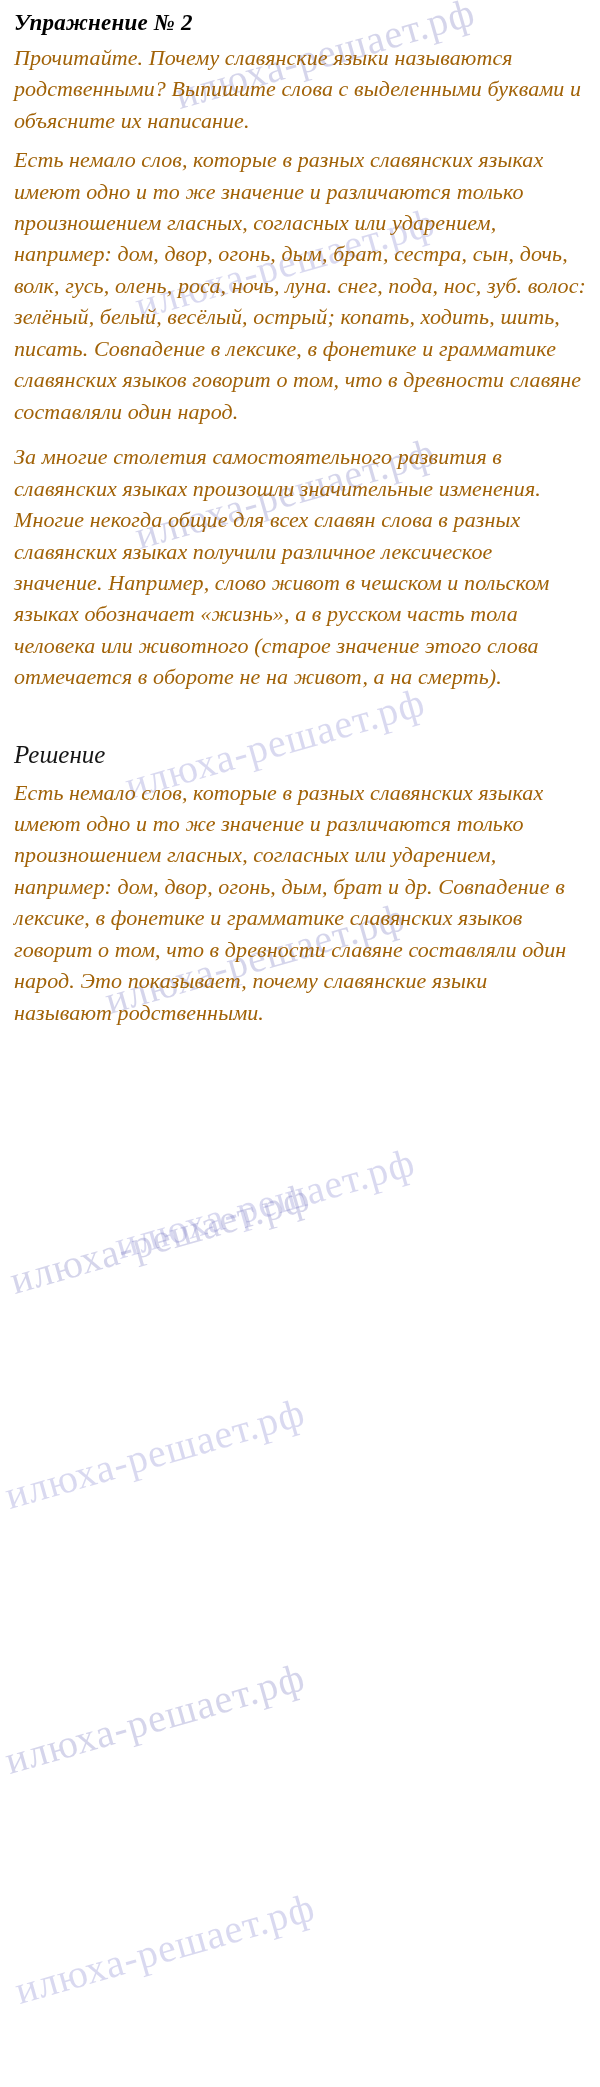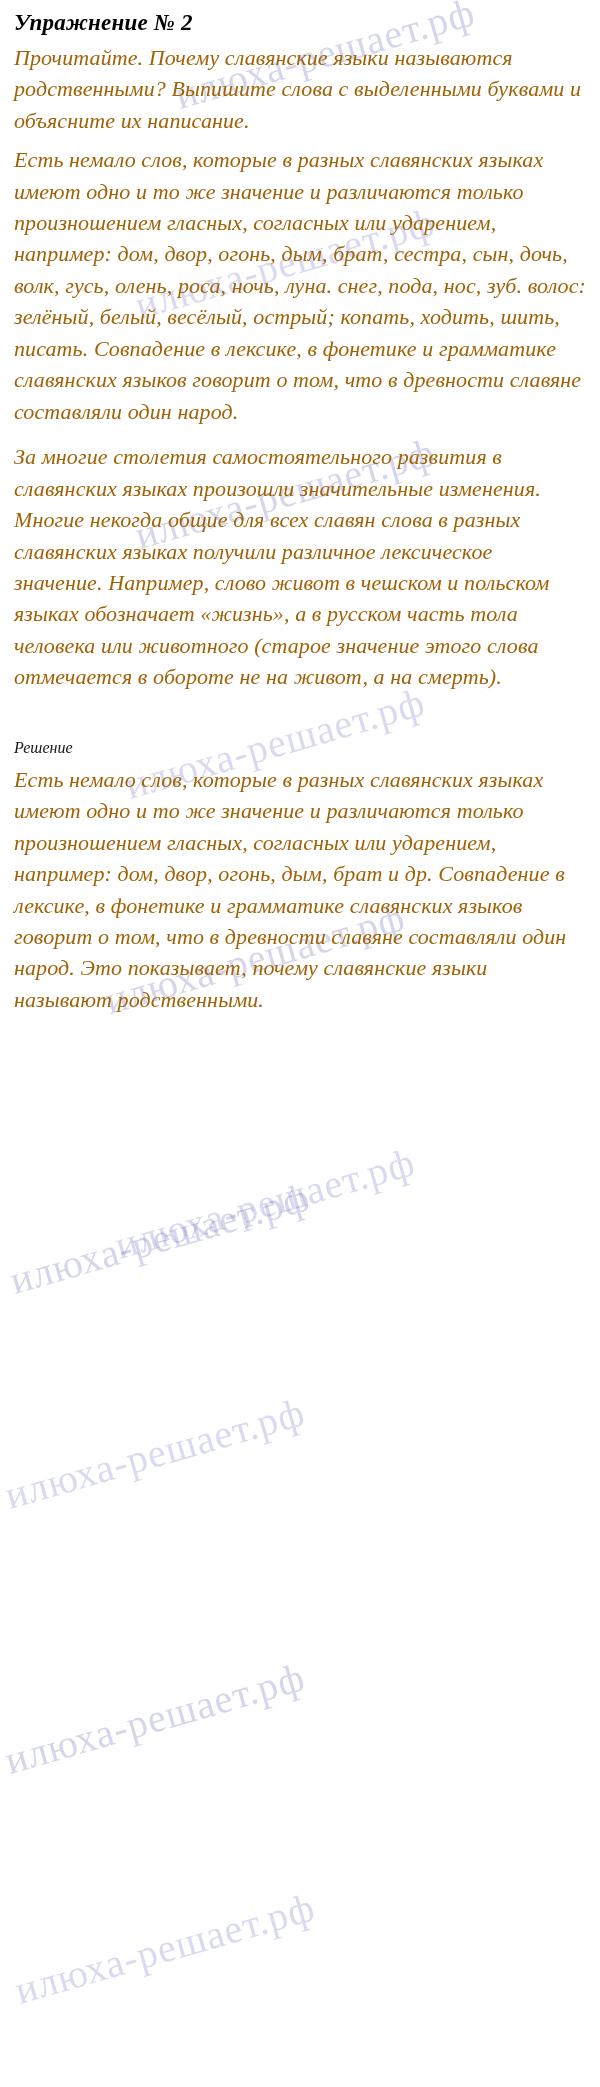--- a/index.html
+++ b/index.html
@@ -45,21 +45,21 @@
     color: #a16207;
     letter-spacing: 0.1px;
   }
   .block {
     margin-bottom: 14px;
   }
   .gap-small { margin-bottom: 8px; }
   .gap-large { margin-bottom: 44px; }
   .solution-label {
     font-style: italic;
-    font-size: 16px;
+    font-size: 25px;
     line-height: 1.43;
     margin-bottom: 4px;
   }
   
   .wm-layer {
     position: absolute;
     inset: 0;
     z-index: 1;
     pointer-events: none;
     overflow: hidden;

